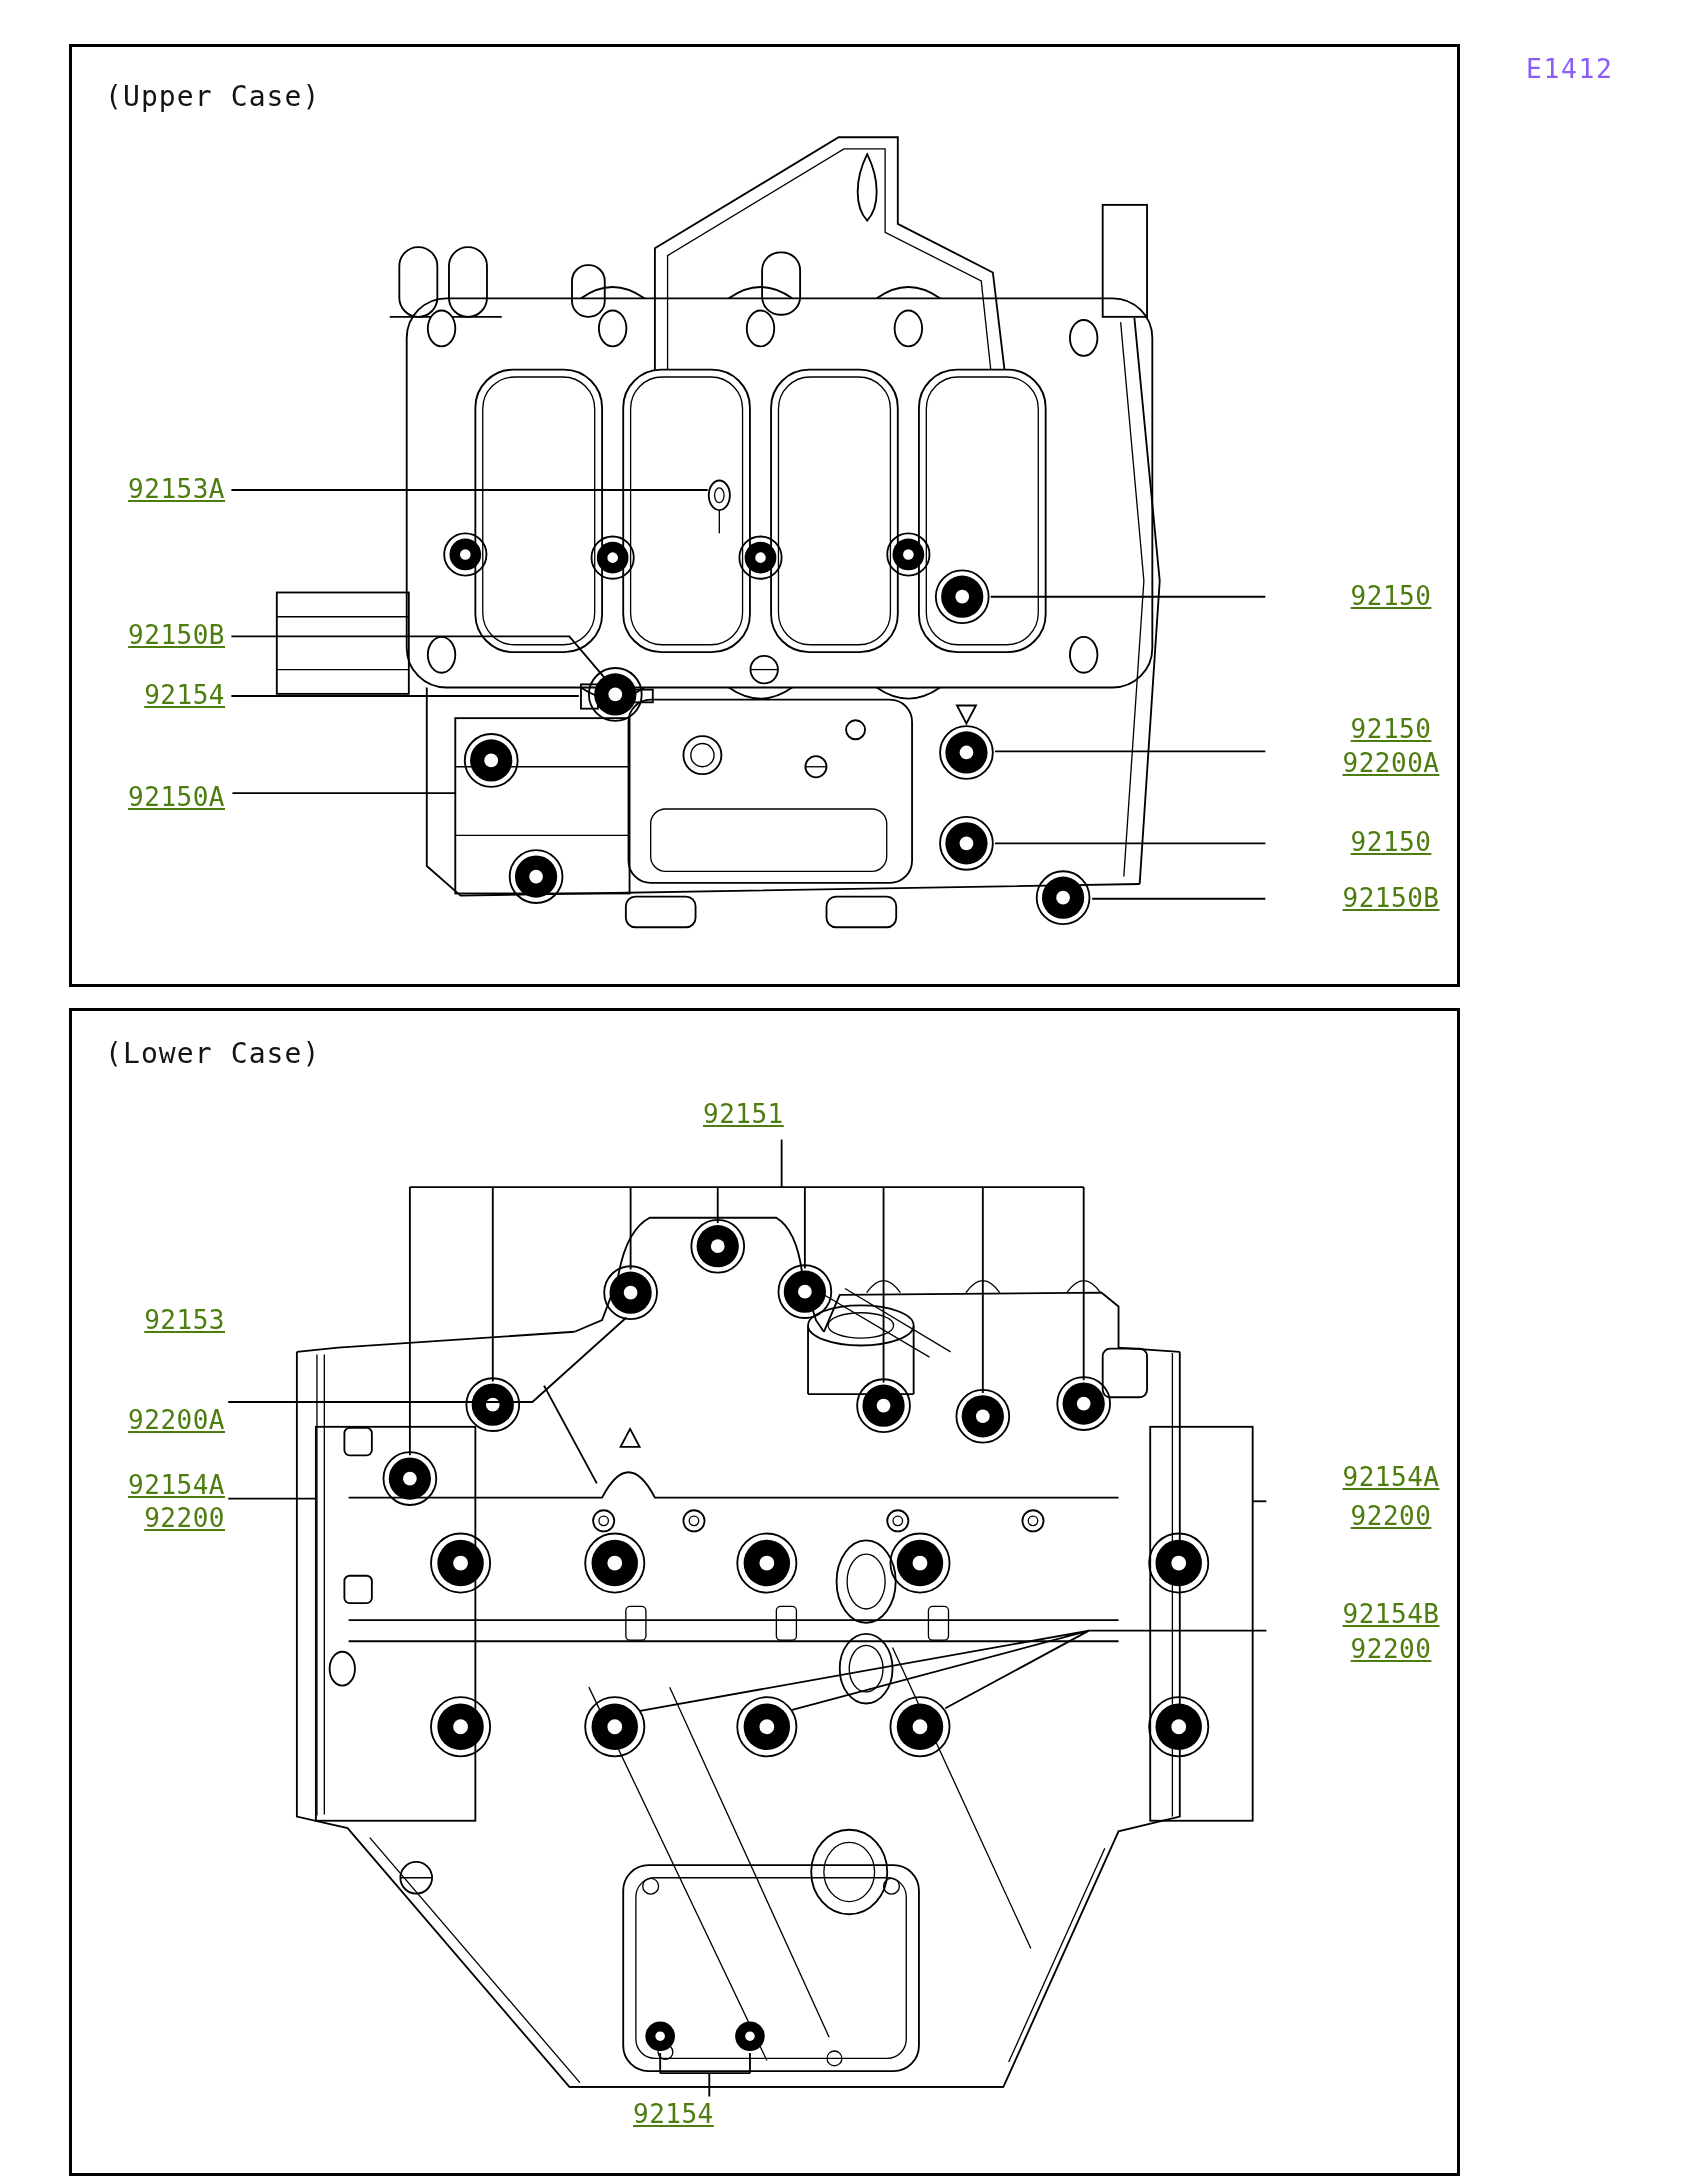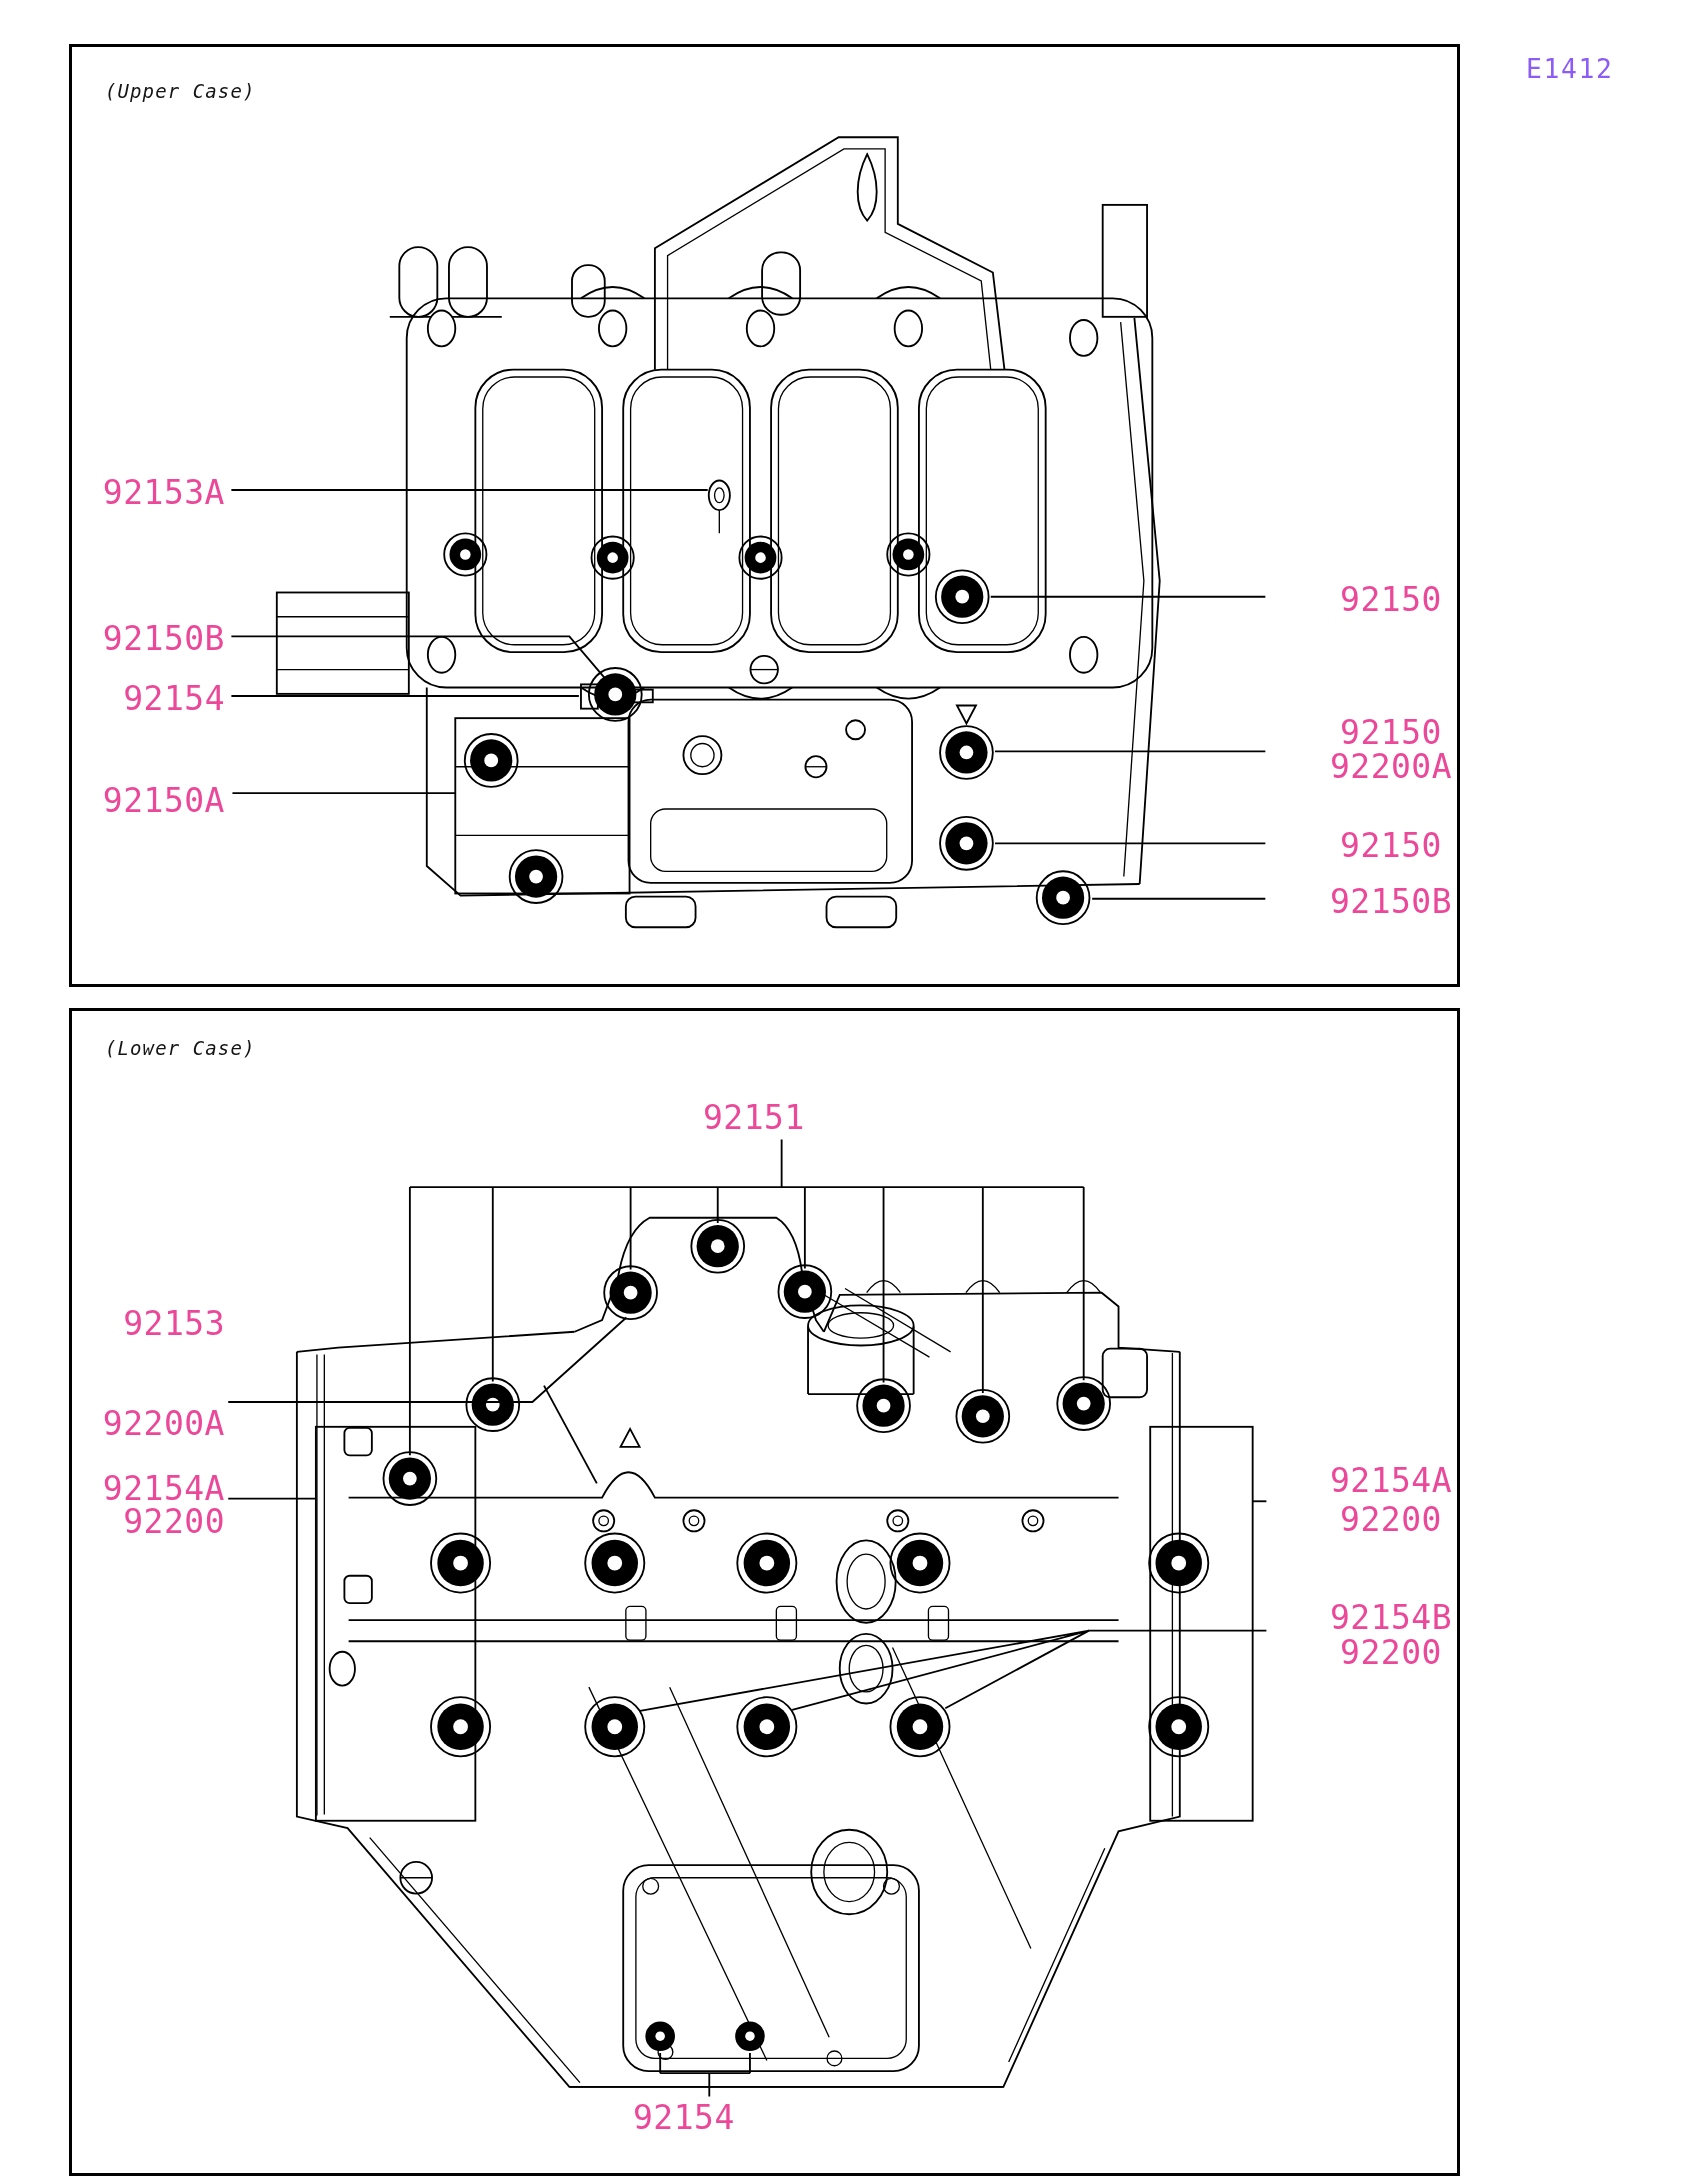--- a/index.html
+++ b/index.html
@@ -1,24 +1,24 @@
 <!DOCTYPE html>
 <html style="font-size:8.5px"><head>
 <meta charset="utf-8">
 <style>
   html,body{margin:0;padding:0;background:#ffffff;}
   body{width:1690px;height:2183px;position:relative;font-family:"DejaVu Sans Mono","Liberation Mono",monospace;color:#111;}
   .panel{position:absolute;left:69px;width:1391px;border:3.2px solid #000;background:#fff;box-sizing:border-box;}
   #panel-upper{top:44px;height:943px;}
   #panel-lower{top:1008px;height:1168px;}
-  .callout{position:absolute;font-size:33px;line-height:1.05;letter-spacing:0.5px;white-space:pre;color:#ec4899;}
+  .callout{position:absolute;font-size:26px;line-height:1.05;letter-spacing:0.5px;white-space:pre;color:#4d7c0f;text-decoration:underline;}
   .col-left{left:71px;width:154px;text-align:right;}
   .col-right{left:1280px;width:222px;text-align:center;}
   .ctr{text-align:left;}
-  .title{position:absolute;font-size:19px;letter-spacing:1.1px;color:#141414;font-style:italic;}
+  .title{position:absolute;font-size:28px;letter-spacing:1.1px;color:#141414;}
   #page-code{position:absolute;left:1526px;top:53px;font-size:26.4px;letter-spacing:1.6px;color:#8b5cf6;}
   svg{position:absolute;left:0;top:0;}
   .ln{fill:none;stroke:#000;stroke-width:3.5px;}
   .ln2{fill:none;stroke:#000;stroke-width:2.5px;}
   .ldr{fill:none;stroke:#000;stroke-width:3.5px;}
   .wv{fill:#fff;stroke:#000;stroke-width:3.5px;}
 </style>
 </head>
 <body>
 

